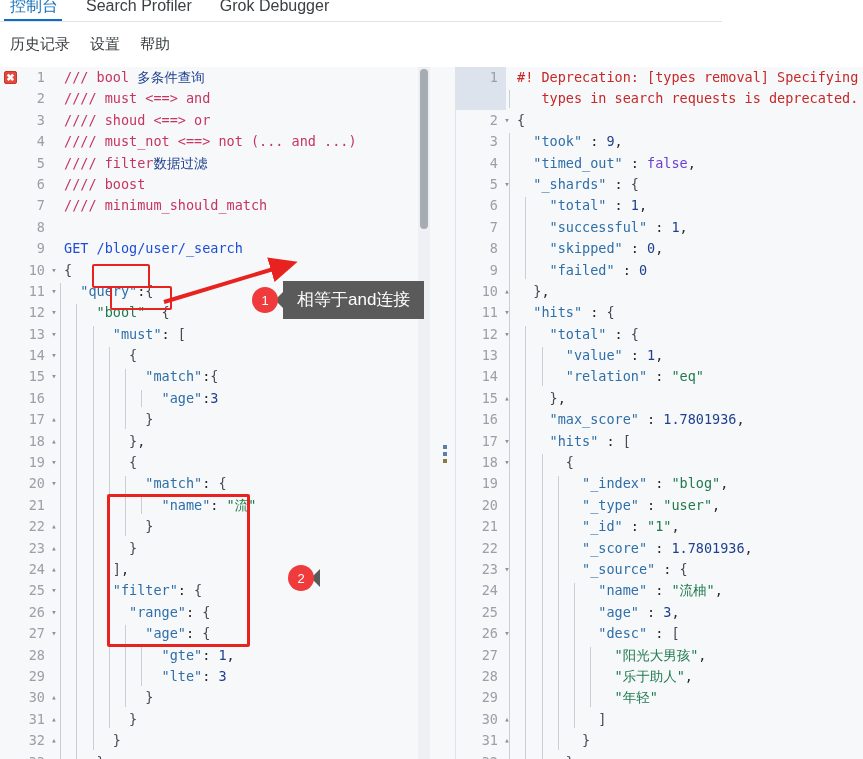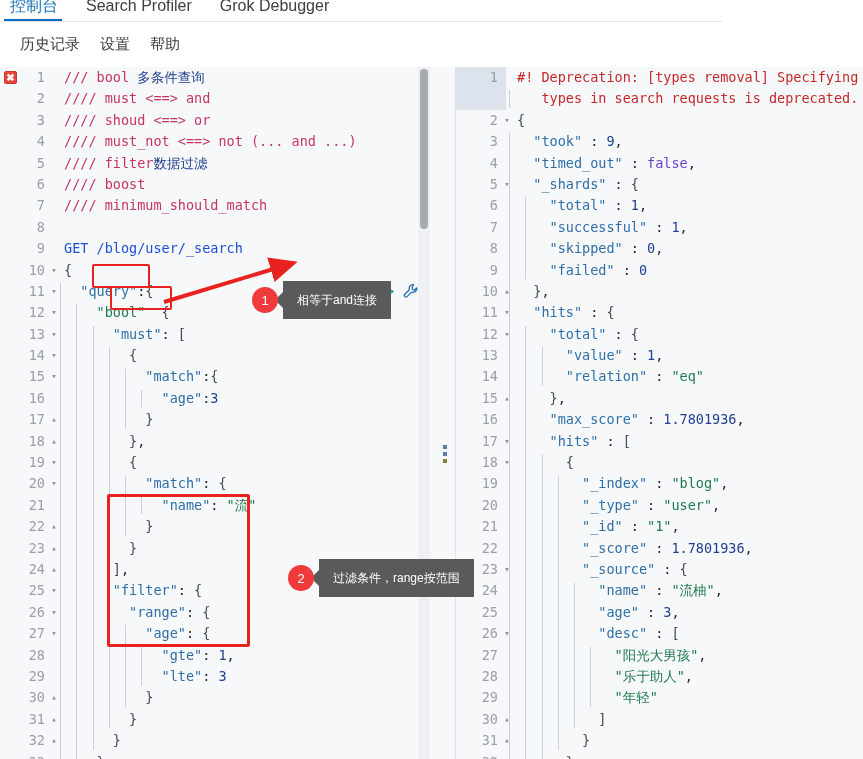--- a/index.html
+++ b/index.html
@@ -48,21 +48,21 @@
     background: #0b6dc7;
   }
 
   
   .menubar {
     position: absolute; left: 0; top: 22px;
     width: 863px; height: 45px;
     background: #ffffff;
     display: flex;
     align-items: center;
-    padding-left: 20px;
+    padding-left: 10px;
   }
   .menubar-item {
     font-size: 15px;
     color: #3c4043;
     margin-right: 20px;
     white-space: nowrap;
     cursor: default;
   }
 
   
@@ -241,21 +241,21 @@
     width: 0; height: 0;
     border-top: 9px solid transparent;
     border-bottom: 9px solid transparent;
     border-right: 9px solid #5a5a5a;
     margin-left: -3px;
     z-index: 2;
   }
   .callout .bubble {
     background: #5a5a5a;
     color: #ffffff;
-    font-size: 12px;
+    font-size: 17px;
     font-family: "Liberation Sans", sans-serif;
     padding: 8px 14px;
     line-height: 22px;
     white-space: nowrap;
     margin-left: -1px;
   }
   .callout-1 { left: 252px; top: 280px; }
   .callout-2 { left: 288px; top: 558px; }
 </style>
 </head>
@@ -339,16 +339,15 @@
 
   <div class="callout callout-1">
     <div class="badge">1</div>
     <div class="tip"></div>
     <div class="bubble">相等于and连接</div>
   </div>
 
   <div class="callout callout-2">
     <div class="badge">2</div>
     <div class="tip"></div>
-    <div class="bubble">过滤条件，range按范围</div>
   </div>
 
 </div>
 
 </body></html>

